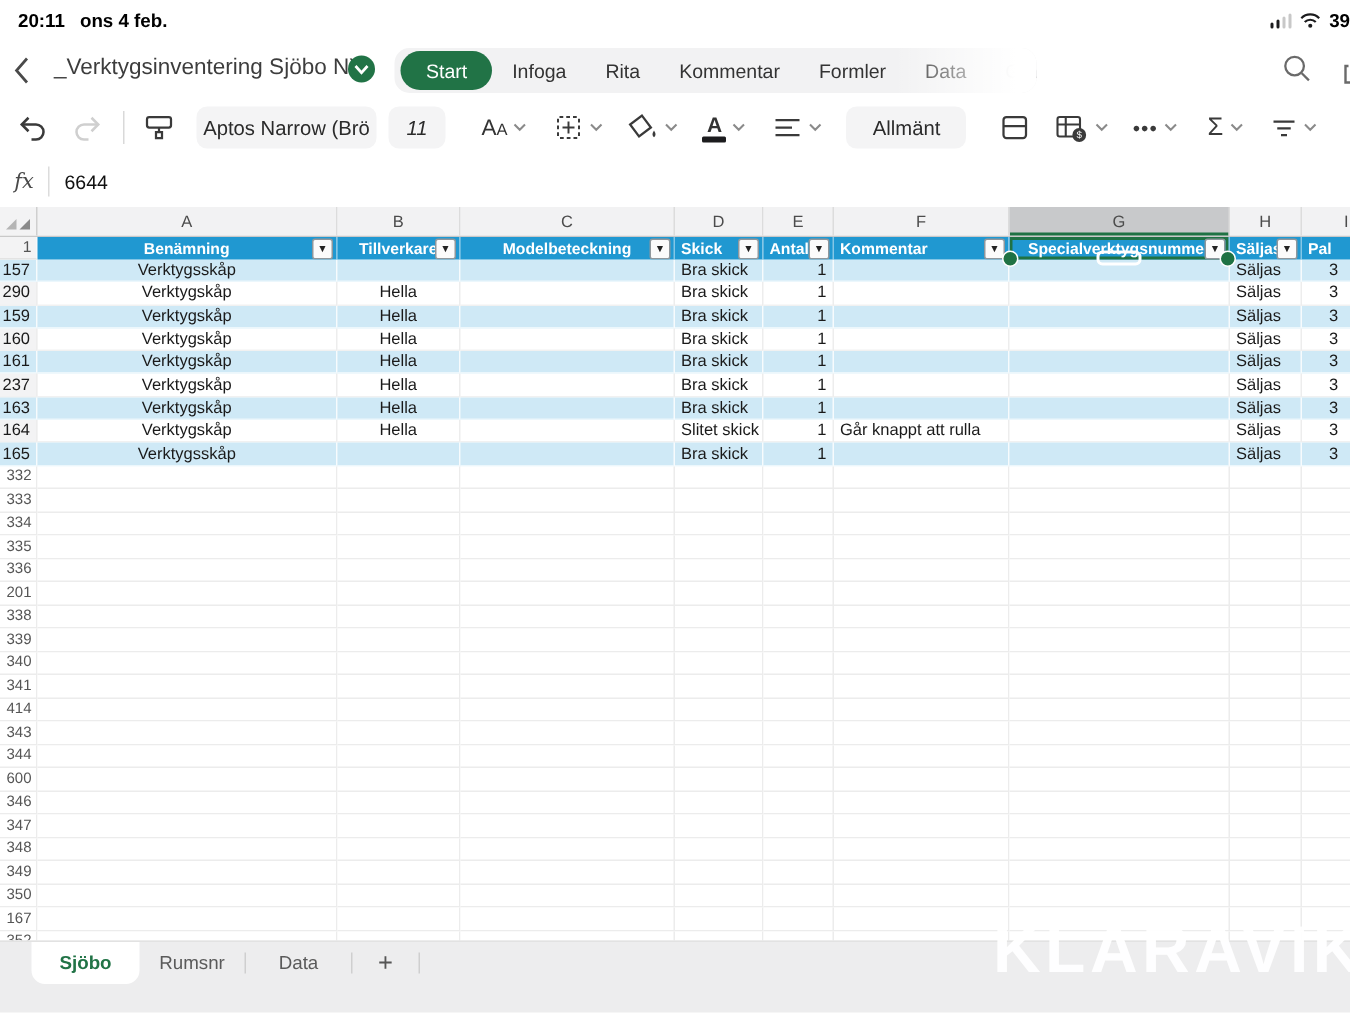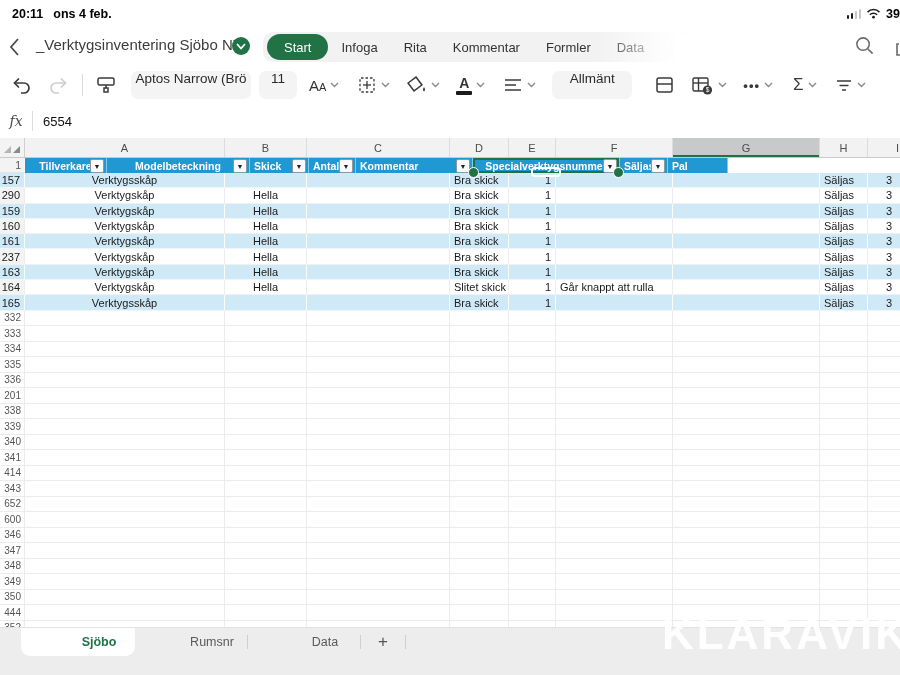--- a/index.html
+++ b/index.html
@@ -25,21 +25,21 @@
   .tab-strip::after{content:'';position:absolute;right:0;top:0;bottom:0;width:95px;
              background:linear-gradient(to right, rgba(255,255,255,0), #fff 85%);pointer-events:none;}
   .rtab{font-size:13px;color:#333;padding:0 13px;height:26px;display:flex;align-items:center;white-space:nowrap;}
   .rtab.active{background:#217346;color:#fff;border-radius:15px;padding:0 17px;font-weight:400;}
   .rtab.faded{color:#b3b3b3;}
   .nav-icons{position:absolute;right:0;top:8px;display:flex;gap:20px;width:46px;overflow:hidden;}
   
   .toolbar{position:absolute;top:66px;left:0;right:0;height:38px;background:#fff;display:flex;
            align-items:center;padding-left:10px;border-bottom:1px solid #ededed;}
   .tbtn{display:flex;align-items:center;justify-content:center;}
-  .pill{background:#f4f4f5;border-radius:7px;height:28px;display:flex;
+  .pill{background:#f4f4f5;border-radius:7px;height:28px;display:flex;align-items:center;
         justify-content:center;font-size:13.5px;color:#2b2b2b;white-space:nowrap;overflow:hidden;}
   .chev{margin-left:4px;display:flex;}
   .divider{width:1px;height:22px;background:#d9d9d9;margin:0 12px;}
   .sigma{font-size:17px;color:#3a3a3a;font-weight:400;}
   .dots{font-size:13px;color:#3a3a3a;letter-spacing:1px;font-weight:700;}
   .acolor{display:flex;flex-direction:column;align-items:center;line-height:1;}
   .acolor b{font-size:14px;color:#333;font-weight:700;}
   .acolor i{width:16px;height:4px;background:#1c1c1e;border-radius:1px;margin-top:1px;display:block;}
   .aa{font-size:15px;color:#333;}
   .aa small{font-size:11px;}
@@ -79,21 +79,21 @@
   .drow{height:15.3px;}
   .drow .gcell{font-size:11px;color:#1a1a1a;height:15.3px;border-right:1px solid #ededed;
                border-bottom:1px solid #f1f1f1;padding:0 4px;}
   .drow.band .gcell{background:#cfe9f6;border-right:1px solid rgba(255,255,255,.85);border-bottom:1px solid rgba(255,255,255,.6);}
   .erow{height:15.5px;}
   .erow .gcell{border-right:1px solid #ececec;border-bottom:1px solid #ececec;height:15.5px;background:#fff;}
   .al-c{justify-content:center;} .al-r{justify-content:flex-end;} .al-l{justify-content:flex-start;}
   
   .sheet-bar{position:absolute;top:627px;left:0;right:0;height:48px;background:#ededee;border-top:1px solid #e2e2e2;}
   .stabs{display:flex;align-items:center;height:28px;}
-  .stab{font-size:12.5px;color:#5a5a5a;height:28px;display:flex;align-items:center;justify-content:center;padding-left:42px;}
+  .stab{font-size:12.5px;color:#5a5a5a;height:28px;display:flex;align-items:center;justify-content:center;}
   .stab.active{background:#fff;color:#217346;font-weight:700;width:72px;margin-left:21px;border-radius:0 0 9px 9px;}
   .stab.plain{width:70px;}
   .ssep{width:1px;height:14px;background:#cfcfcf;}
   .saddbtn{width:44px;height:28px;display:flex;align-items:center;justify-content:center;
            color:#555;font-size:17px;font-weight:400;}
   
   .watermark{position:absolute;right:-10px;bottom:16px;font-size:44px;font-weight:800;
              color:rgba(255,255,255,0.95);letter-spacing:3px;z-index:40;pointer-events:none;}
 </style>
 </head>
@@ -175,24 +175,24 @@
   <span class="tbtn" style="margin-right:14px;">
     <svg width="22" height="22" viewBox="0 0 22 22">
         <rect x="3" y="4" width="16" height="7" rx="1.5" fill="none" stroke="#3a3a3a" stroke-width="1.5"></rect>
         <path d="M19 6 v3 h-8 v3" fill="none" stroke="#3a3a3a" stroke-width="0"></path>
         <path d="M11 11 v3 h-2 v4 h4 v-4 h-2" fill="none" stroke="#3a3a3a" stroke-width="1.5"></path>
       </svg>
   </span>
   <span class="pill" style="width:120px;">
     <span>Aptos Narrow (Brö</span>
   </span>
-  <span class="pill" style="width:38px;margin-left:8px;">
+  <span class="pill" style="width:38px;margin-left:8px;font-style:italic;">
     <span>11</span>
   </span>
-  <span class="tbtn" style="margin-left:12px;">
+  <span class="tbtn" style="margin-left:24px;">
     <span class="aa">A<small>A</small></span>
     <span class="chev">
         <svg width="9" height="6" viewBox="0 0 9 6">
           <polyline points="1,1 4.5,4.5 8,1" fill="none" stroke="#8a8a8a" stroke-width="1.4"></polyline>
         </svg>
       </span>
   </span>
   <span class="tbtn" style="margin-left:18px;">
     <svg width="20" height="20" viewBox="0 0 20 20">
       <rect x="3" y="3" width="14" height="14" rx="1" fill="none" stroke="#3a3a3a" stroke-width="1.3" stroke-dasharray="2.5 2"></rect>
@@ -288,41 +288,45 @@
         <svg width="9" height="6" viewBox="0 0 9 6">
           <polyline points="1,1 4.5,4.5 8,1" fill="none" stroke="#8a8a8a" stroke-width="1.4"></polyline>
         </svg>
       </span>
   </span>
 </div>
 
 <div class="formula-bar">
   <span class="fx">fx</span>
   <span class="fbar-sep"></span>
-  <span class="fvalue">6554</span>
+  <span class="fvalue">6644</span>
 </div>
 
 <div class="grid">
     <div class="grow letters">
       <div class="gcell corner">
         <div class="tri2"></div>
         <div class="tri1"></div>
       </div>
       <div class="gcell" style="width: 200px;">A</div>
       <div class="gcell" style="width: 82px;">B</div>
       <div class="gcell" style="width: 143px;">C</div>
       <div class="gcell" style="width: 59px;">D</div>
       <div class="gcell" style="width: 47px;">E</div>
       <div class="gcell" style="width: 117px;">F</div>
       <div class="gcell sel" style="width: 147px;">G</div>
       <div class="gcell" style="width: 48px;">H</div>
       <div class="gcell" style="width: 60px;">I</div>
     </div>
     <div class="grow hdr-row">
       <div class="gcell gutter">1</div>
+      <div class="gcell al-c" style="width: 200px; padding-right: 15px; padding-left: 15px;">
+        <div class="">Benämning</div>
+        <div class="filter-btn">▼</div>
+      </div>
       <div class="gcell al-c" style="width: 82px; padding-right: 15px; padding-left: 15px;">
         <div class="">Tillverkare</div>
         <div class="filter-btn">▼</div>
       </div>
       <div class="gcell al-c" style="width: 143px; padding-right: 15px; padding-left: 15px;">
         <div class="">Modelbeteckning</div>
         <div class="filter-btn">▼</div>
       </div>
       <div class="gcell al-l" style="width: 59px; padding-left: 4px; padding-right: 15px;">
         <div class="">Skick</div>
@@ -597,21 +601,21 @@
       <div class="gcell" style="width: 82px;"></div>
       <div class="gcell" style="width: 143px;"></div>
       <div class="gcell" style="width: 59px;"></div>
       <div class="gcell" style="width: 47px;"></div>
       <div class="gcell" style="width: 117px;"></div>
       <div class="gcell" style="width: 147px;"></div>
       <div class="gcell" style="width: 48px;"></div>
       <div class="gcell" style="width: 60px;"></div>
     </div>
     <div class="grow erow">
-      <div class="gcell gutter">652</div>
+      <div class="gcell gutter">344</div>
       <div class="gcell" style="width: 200px;"></div>
       <div class="gcell" style="width: 82px;"></div>
       <div class="gcell" style="width: 143px;"></div>
       <div class="gcell" style="width: 59px;"></div>
       <div class="gcell" style="width: 47px;"></div>
       <div class="gcell" style="width: 117px;"></div>
       <div class="gcell" style="width: 147px;"></div>
       <div class="gcell" style="width: 48px;"></div>
       <div class="gcell" style="width: 60px;"></div>
     </div>
@@ -681,21 +685,21 @@
       <div class="gcell" style="width: 82px;"></div>
       <div class="gcell" style="width: 143px;"></div>
       <div class="gcell" style="width: 59px;"></div>
       <div class="gcell" style="width: 47px;"></div>
       <div class="gcell" style="width: 117px;"></div>
       <div class="gcell" style="width: 147px;"></div>
       <div class="gcell" style="width: 48px;"></div>
       <div class="gcell" style="width: 60px;"></div>
     </div>
     <div class="grow erow">
-      <div class="gcell gutter">444</div>
+      <div class="gcell gutter">167</div>
       <div class="gcell" style="width: 200px;"></div>
       <div class="gcell" style="width: 82px;"></div>
       <div class="gcell" style="width: 143px;"></div>
       <div class="gcell" style="width: 59px;"></div>
       <div class="gcell" style="width: 47px;"></div>
       <div class="gcell" style="width: 117px;"></div>
       <div class="gcell" style="width: 147px;"></div>
       <div class="gcell" style="width: 48px;"></div>
       <div class="gcell" style="width: 60px;"></div>
     </div>

